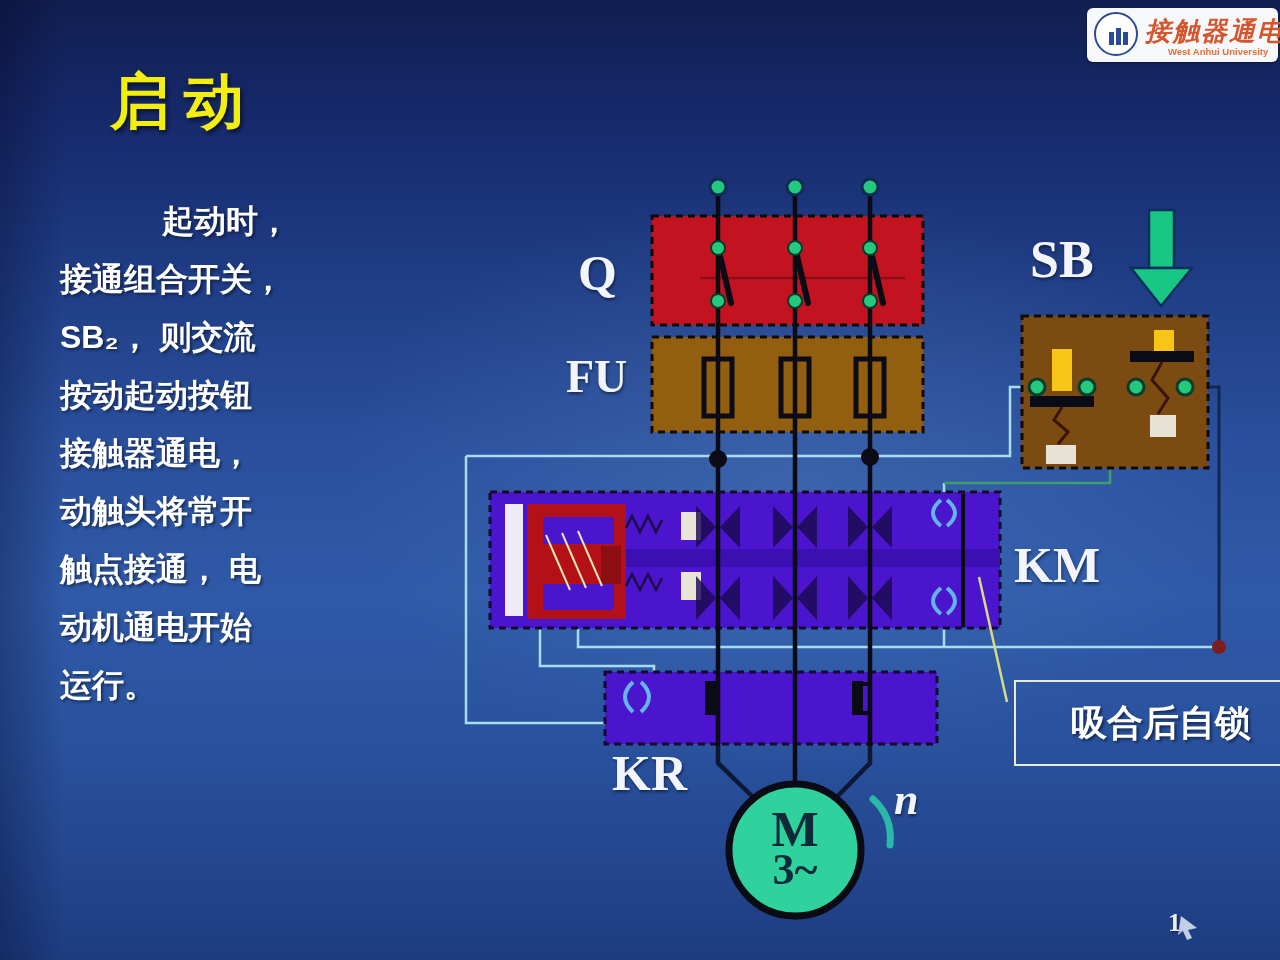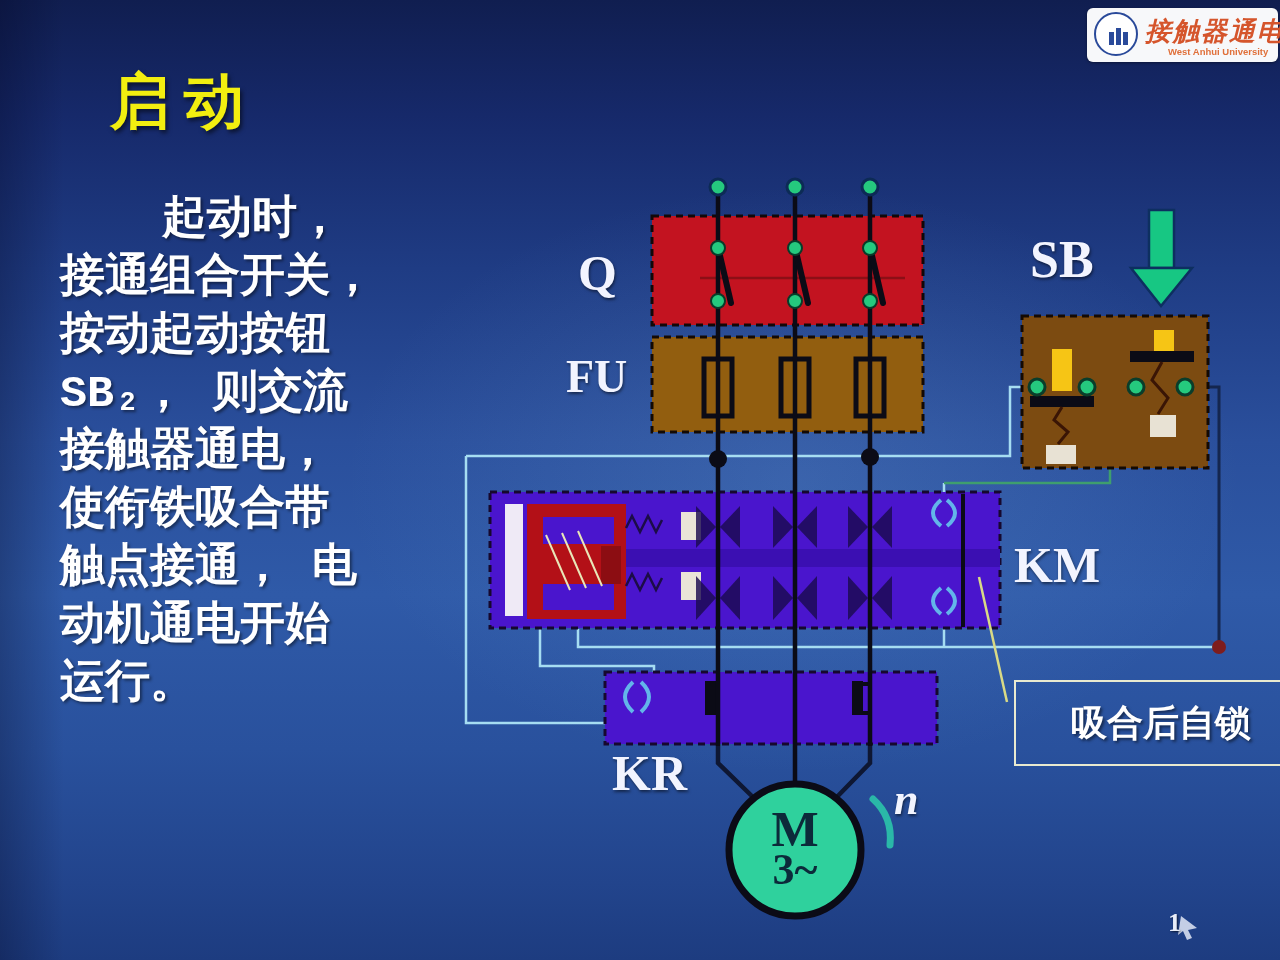--- a/index.html
+++ b/index.html
@@ -12,21 +12,21 @@
     font-family:"Liberation Sans", sans-serif;
   }
   .abs{position:absolute;}
   #title{
     left:110px;top:62px;font-size:60px;font-weight:bold;color:#f2ee10;
     letter-spacing:14px;font-family:"Liberation Sans",sans-serif;
     text-shadow:2px 3px 4px rgba(0,0,0,.55);
   }
   #paragraph{
     left:60px;top:192px;width:392px;color:#ffffff;font-weight:bold;
-    font-size:45px;line-height:58px;font-family:Liberation Mono, monospace;
+    font-size:32px;line-height:58px;font-family:Liberation Sans, sans-serif;
     text-shadow:2px 2px 3px rgba(0,0,0,.45);white-space:nowrap;
   }
   .pline{height:58px;}
   .pline.indent{padding-left:102px;}
   .complabel{
     color:#f2f4ff;font-family:"Liberation Serif",serif;font-weight:bold;
     text-shadow:1px 2px 3px rgba(0,0,0,.5);
   }
   #q-label{left:578px;top:244px;font-size:50px;}
   #fu-label{left:566px;top:350px;font-size:46px;}
@@ -219,24 +219,24 @@
     <path d="M873 799 Q893 817 890 845" stroke="#2ab8a8" stroke-width="7" fill="none" stroke-linecap="round"></path>
 
     <polygon points="1181,916 1197,928 1188,930 1192,938 1187,940 1183,931 1178,935" fill="#cdd6ea" opacity="0.95"></polygon>
   </svg>
 
   <div id="title" class="abs">启动</div>
 
   <div id="paragraph" class="abs">
     <div class="pline indent">起动时，</div>
     <div class="pline">接通组合开关，</div>
+    <div class="pline">SB₂， 则交流</div>
     <div class="pline">按动起动按钮</div>
-    <div class="pline">SB₂， 则交流</div>
     <div class="pline">接触器通电，</div>
-    <div class="pline">使衔铁吸合带</div>
+    <div class="pline">动触头将常开</div>
     <div class="pline">触点接通， 电</div>
     <div class="pline">动机通电开始</div>
     <div class="pline">运行。</div>
   </div>
 
   <div id="q-label" class="abs complabel">Q</div>
   <div id="fu-label" class="abs complabel">FU</div>
   <div id="sb-label" class="abs complabel">SB</div>
   <div id="km-label" class="abs complabel">KM</div>
   <div id="kr-label" class="abs complabel">KR</div>

